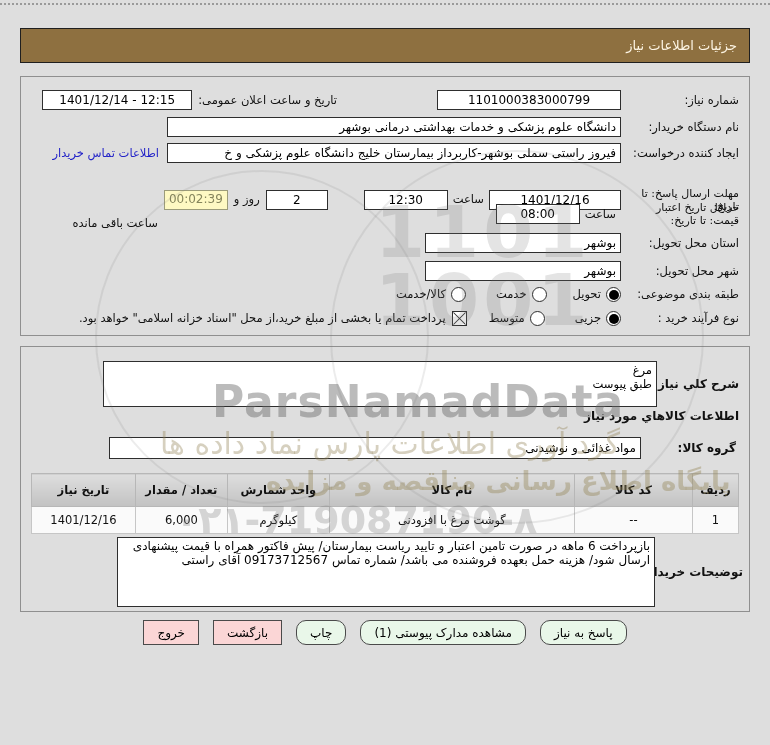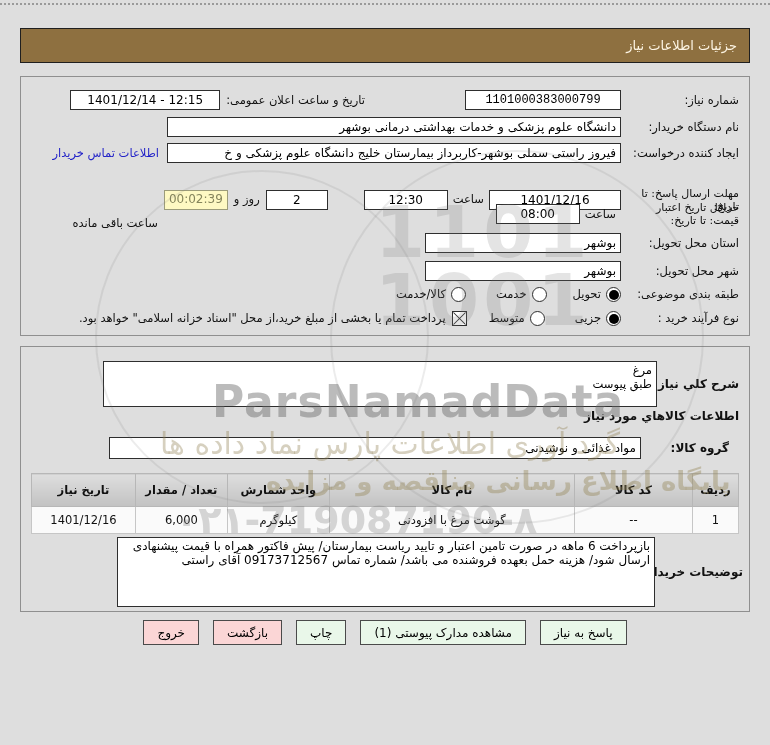--- a/index.html
+++ b/index.html
@@ -42,21 +42,21 @@
 
   table.items{position:absolute;right:10px;top:126px;width:708px;border-collapse:collapse;
         border:1px solid #9f9f9f;font-size:11.5px;}
   table.items th{background:#cfcfcf;background:linear-gradient(#dedede,#c2c2c2);
         border:1px solid #b7b7b7;height:24px;font-weight:bold;padding:4px 3px;}
   table.items td{background:#fafafa;border:1px solid #c6c6c6;height:26px;text-align:center;padding:0 3px;}
 
   .btnbar{position:absolute;top:620px;left:0;right:0;display:flex;justify-content:center;gap:14px;}
   .btn{height:25px;box-sizing:border-box;border:1px solid #4a4a4a;font-family:inherit;
         font-size:12px;padding:0 13px;cursor:pointer;}
-  .btn-green{background:#e9f7e9;}
+  .btn-green{background:#e9f7e9;border-radius:10px;}
   .btn-pink{background:#fbd6d6;}
 
   .wm{position:absolute;z-index:5;pointer-events:none;}
   .wm-circle{border:2px solid rgba(120,120,120,0.14);border-radius:50%;}
   .wm-digits{font-size:72px;font-weight:bold;color:rgba(120,120,120,0.20);line-height:0.95;
         white-space:pre-line;direction:ltr;text-align:center;letter-spacing:4px;}
   .wm-brand{font-size:44px;font-weight:bold;color:rgba(105,105,105,0.45);letter-spacing:1px;direction:ltr;}
   .wm-fa1{font-size:30px;color:rgba(148,132,86,0.38);white-space:nowrap;}
   .wm-fa2{font-size:26px;font-weight:bold;color:rgba(148,132,86,0.40);white-space:nowrap;}
   .wm-phone{font-size:38px;font-weight:bold;color:rgba(115,115,115,0.28);direction:ltr;letter-spacing:3px;}
@@ -66,21 +66,21 @@
 
 <div class="page">
   <div class="dotted-top"></div>
 
   <div class="title-bar">جزئیات اطلاعات نیاز</div>
 
   <div class="gbox" id="box-form">
 
     <div class="frow" style="top:13px;">
       <span class="flabel lab-col">شماره نیاز:</span>
-      <input class="tbox ltr" style="width: 156px; font-family: Liberation Mono, monospace;" value="1101000383000799">
+      <input class="tbox ltr" style="width: 184px;" value="1101000383000799">
       <span class="flabel" style="margin-right:100px;">تاریخ و ساعت اعلان عمومی:</span>
       <input class="tbox ltr" style="width: 150px; margin-right: 6px;" value="1401/12/14 - 12:15">
     </div>
 
     <div class="frow" style="top:40px;">
       <span class="flabel lab-col">نام دستگاه خریدار:</span>
       <input class="tbox rtl-in" style="width: 454px;" value="دانشگاه علوم پزشکی و خدمات بهداشتی درمانی بوشهر">
     </div>
 
     <div class="frow" style="top:66px;">
@@ -147,21 +147,21 @@
     </div>
   </div>
 
   <div class="gbox" id="box-details">
     <span class="lbl-bold" style="right:10px;top:30px;">شرح کلي نیاز:</span>
     <textarea class="ta" style="right: 92px; top: 14px; width: 554px; height: 46px;">مرغ
 طبق پیوست</textarea>
 
     <span class="lbl-bold" style="right:10px;top:62px;">اطلاعات کالاهاي مورد نیاز</span>
 
-    <span class="lbl-bold" style="right:20px;top:94px;">گروه کالا:</span>
+    <span class="lbl-bold" style="right:13px;top:94px;">گروه کالا:</span>
     <input class="tbox rtl-in" style="position: absolute; right: 108px; top: 90px; width: 532px; height: 22px;" value="مواد غذائی و نوشیدنی">
 
     <table class="items">
       <thead>
         <tr>
           <th style="width:40px;">ردیف</th>
           <th style="width:120px;">کد کالا</th>
           <th style="width:258px;">نام کالا</th>
           <th style="width:100px;">واحد شمارش</th>
           <th style="width:90px;">تعداد / مقدار</th>

